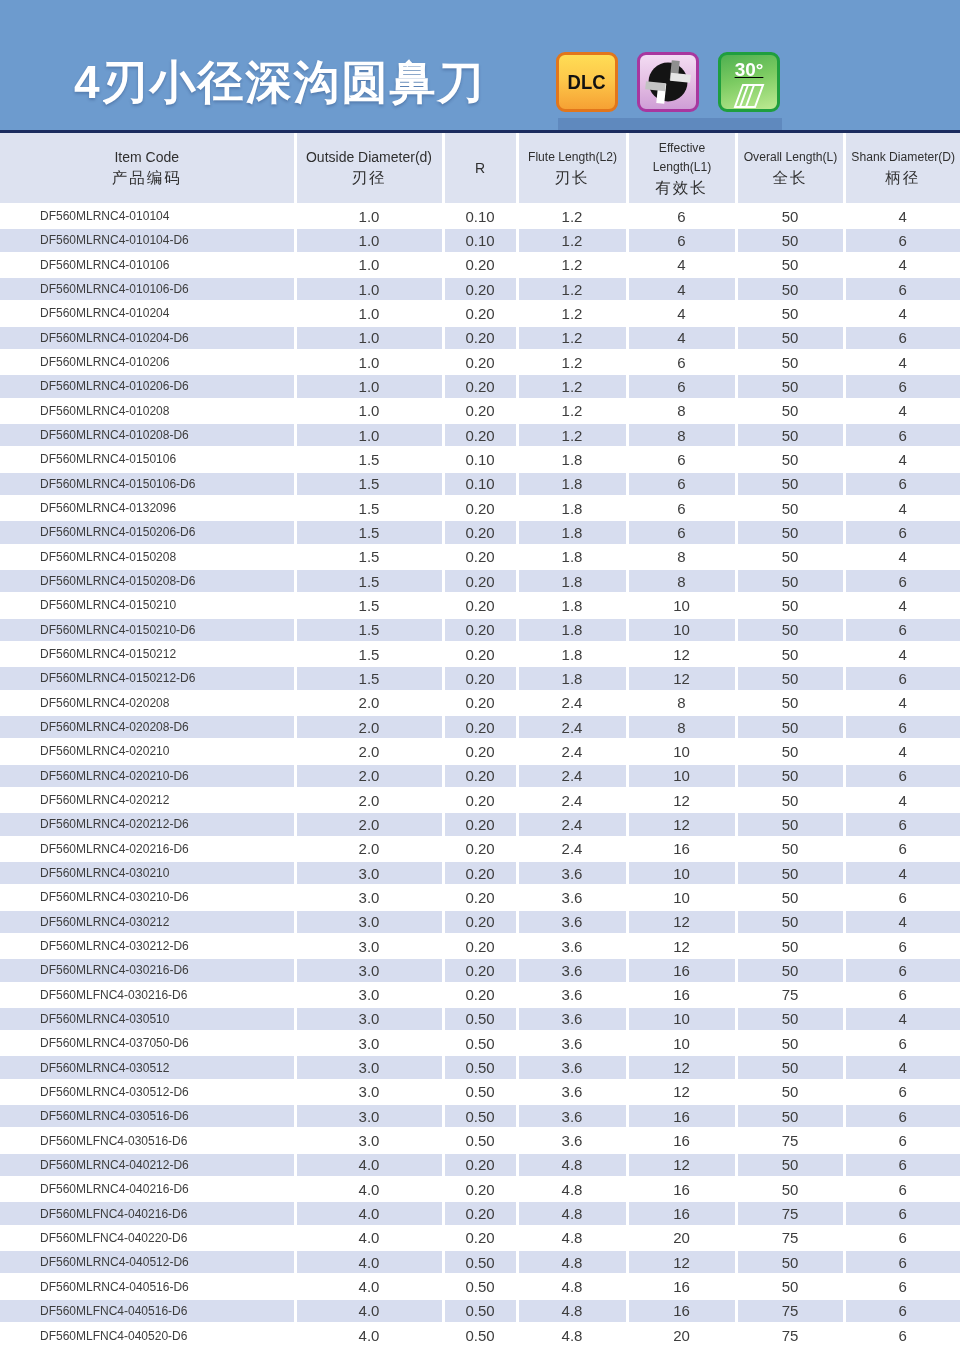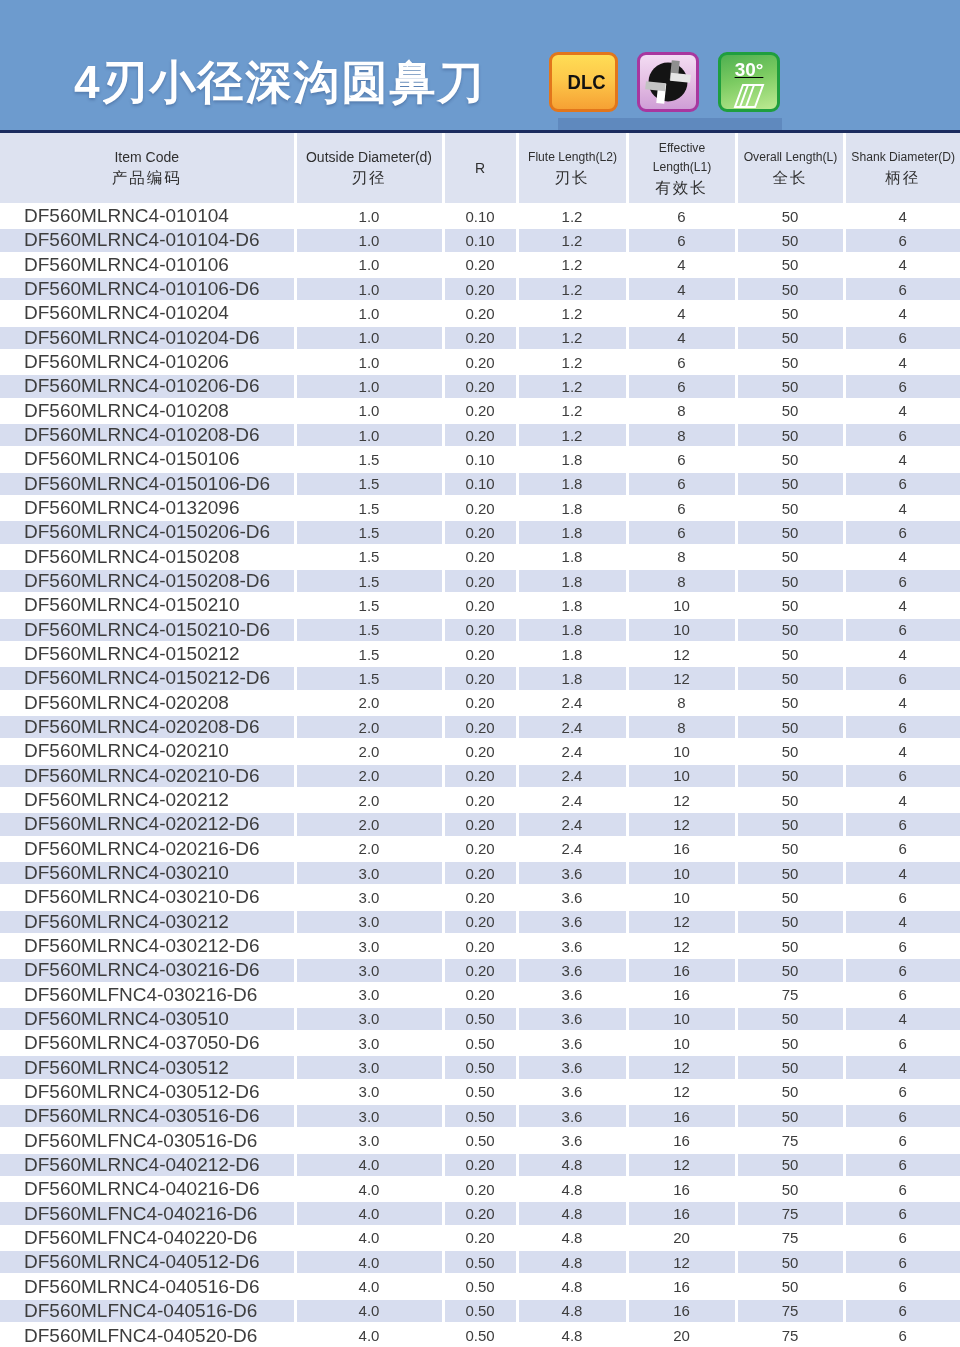--- a/index.html
+++ b/index.html
@@ -29,21 +29,20 @@
     display:flex;gap:19px;
   }
   .badge{
     width:56px;height:54px;border-radius:9px;
     display:flex;flex-direction:column;align-items:center;justify-content:center;
     box-sizing:content-box;
   }
   .badge-dlc{
     border:3px solid #e2761b;
     background:linear-gradient(180deg,#ffdd55 0%,#fdc84a 45%,#f6a134 100%);
-    padding-left:7px;
   }
   .badge-dlc .badge-text{
     font-size:21px;font-weight:bold;color:#111;
     transform:scaleX(.88);letter-spacing:0;
   }
   .badge-cross{
     border:3px solid #a8379f;
     background:linear-gradient(180deg,#f3dcf3 0%,#e3bce2 55%,#cf9ed6 100%);
   }
   .badge-angle{
@@ -78,22 +77,22 @@
   thead th .en{font-size:14px;line-height:19px;}
   thead th.narrow .en{font-size:12.5px;transform:scaleX(.97);}
   thead th .cn{font-size:15.5px;line-height:21px;letter-spacing:2px;}
   tbody td{
     height:24.34px;padding:0;box-sizing:border-box;
     text-align:center;color:#3d3d3d;font-size:15px;
     border-left:3px solid #ffffff;
     border-top:2px solid #ffffff;
   }
   tbody td:first-child{
-    border-left:none;text-align:left;padding-left:24px;
-    font-size:19px;letter-spacing:0;
+    border-left:none;text-align:left;padding-left:40px;
+    font-size:12px;letter-spacing:0;
   }
   tbody tr:nth-child(even) td{background:#d7ddef;}
   tbody tr:nth-child(odd) td{background:#ffffff;}
 </style>
 </head>
 <body>
 
 <div class="banner">
   <div class="title">4刃小径深沟圆鼻刀</div>
   <div class="badges">

